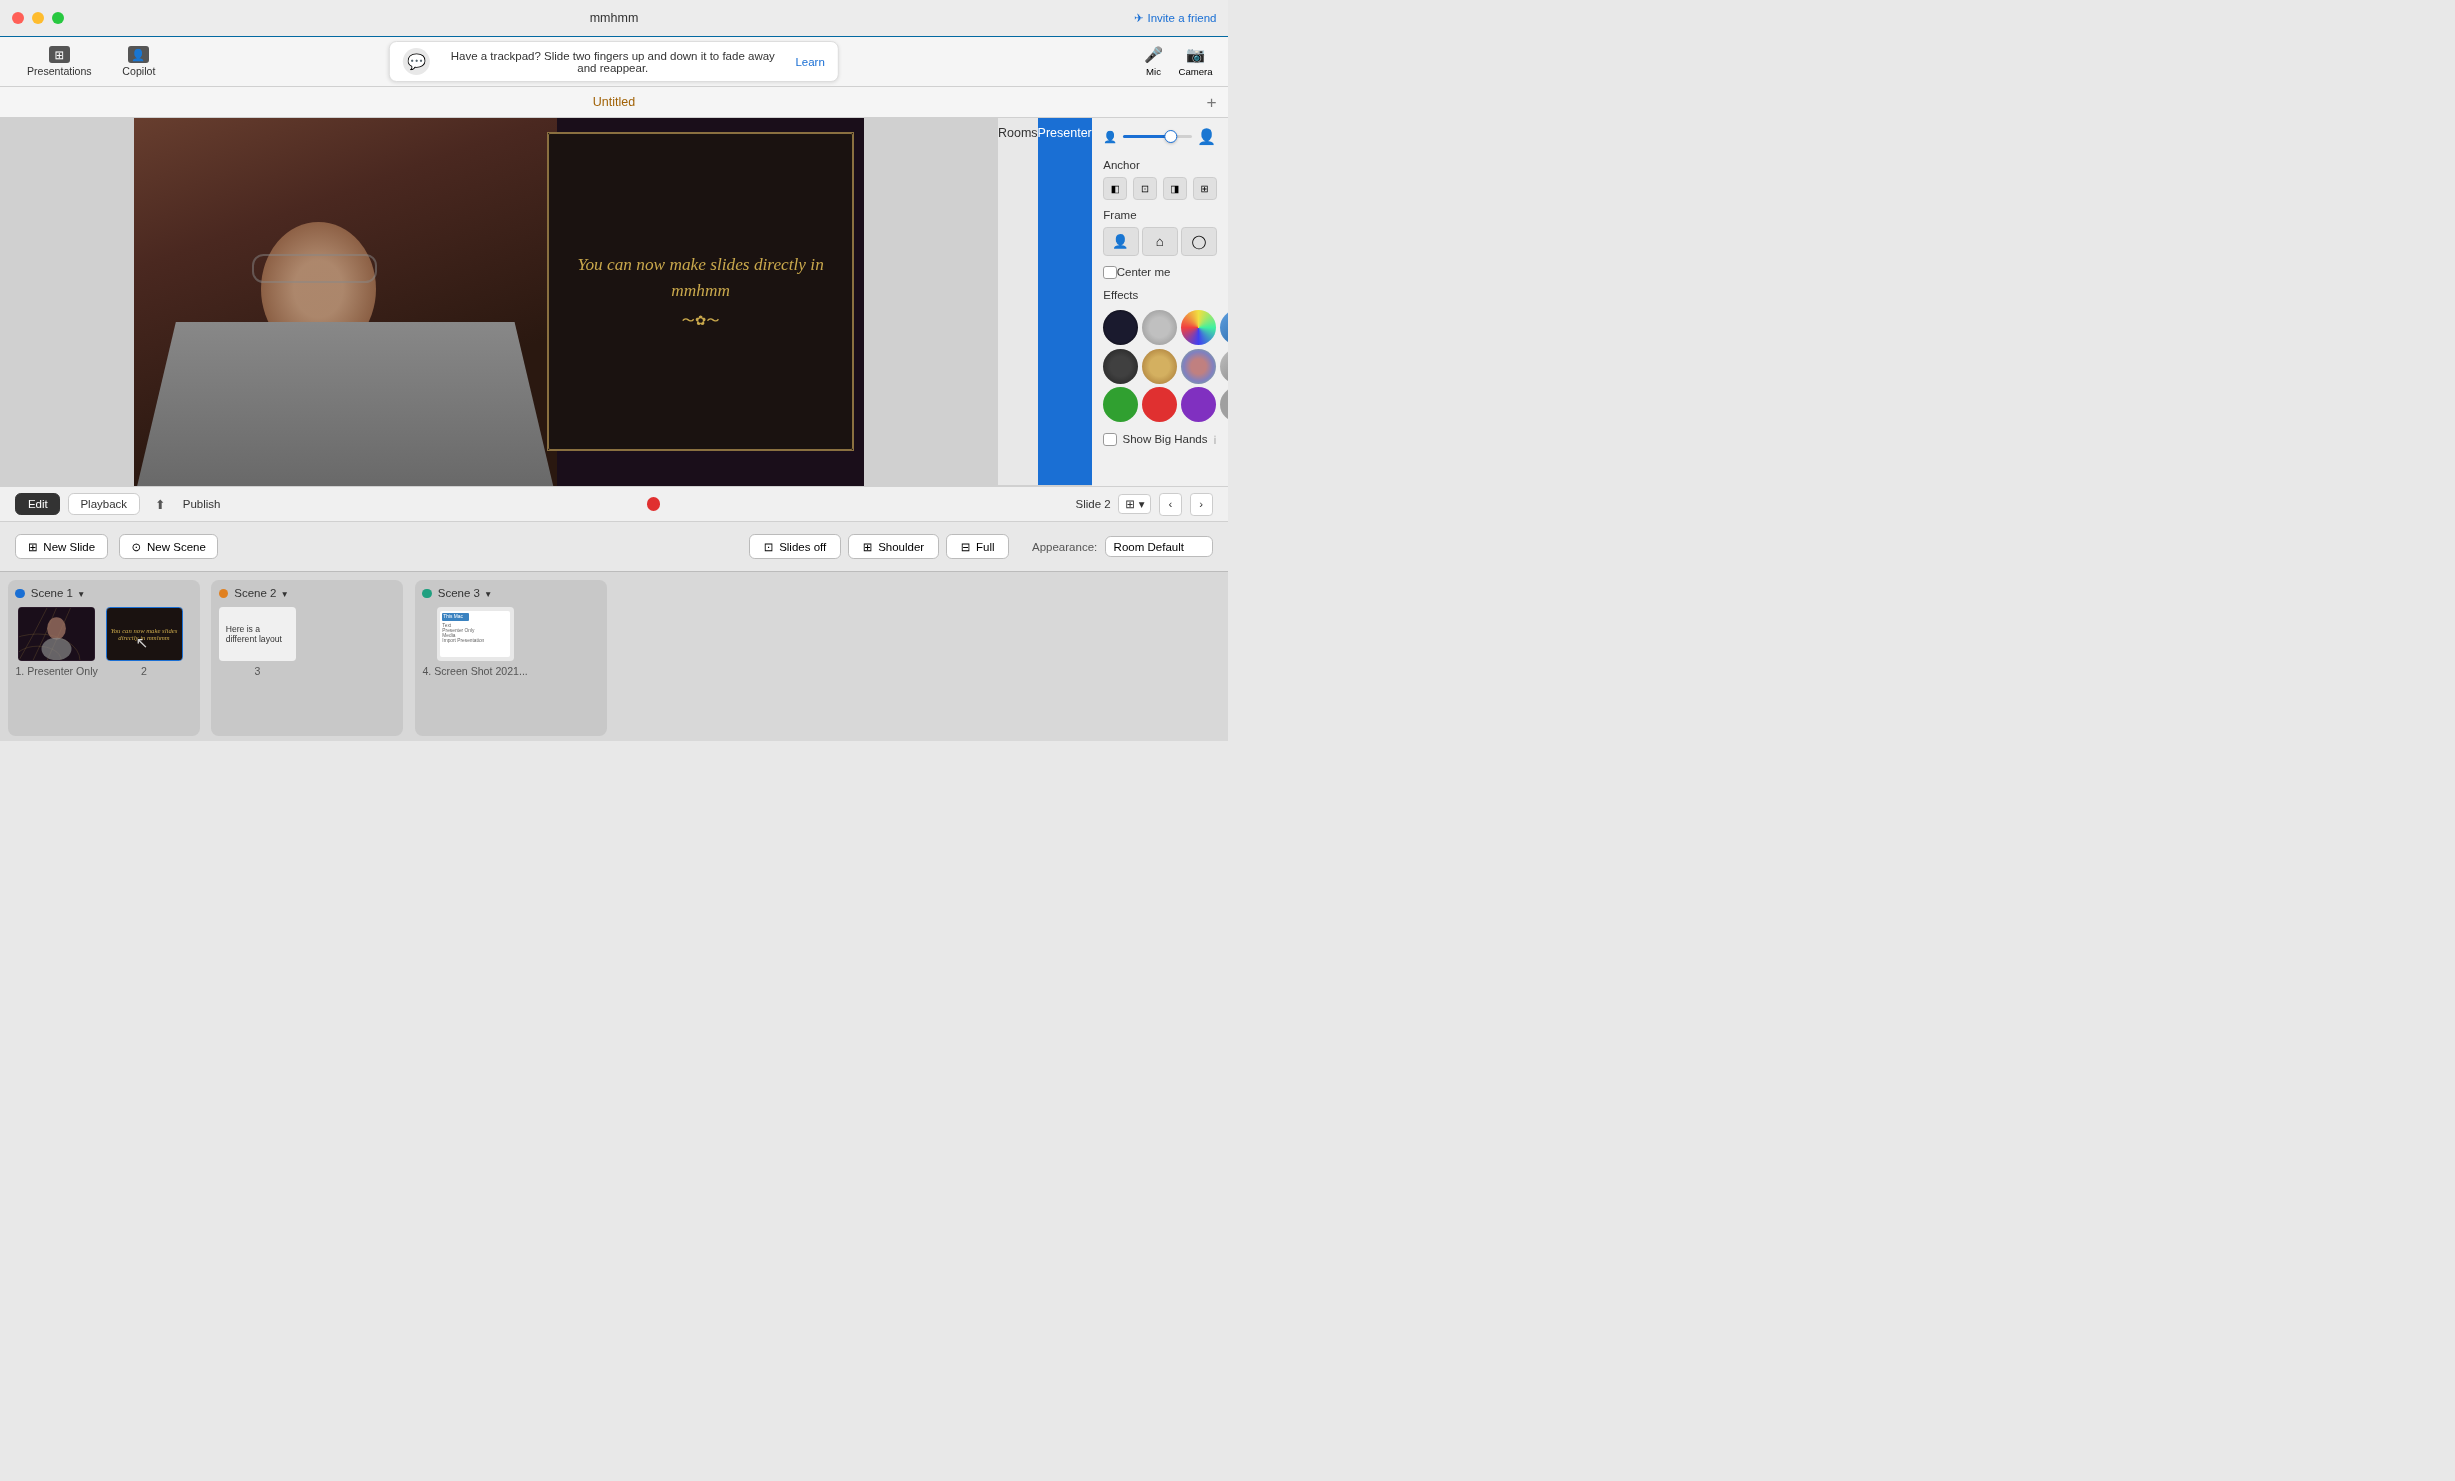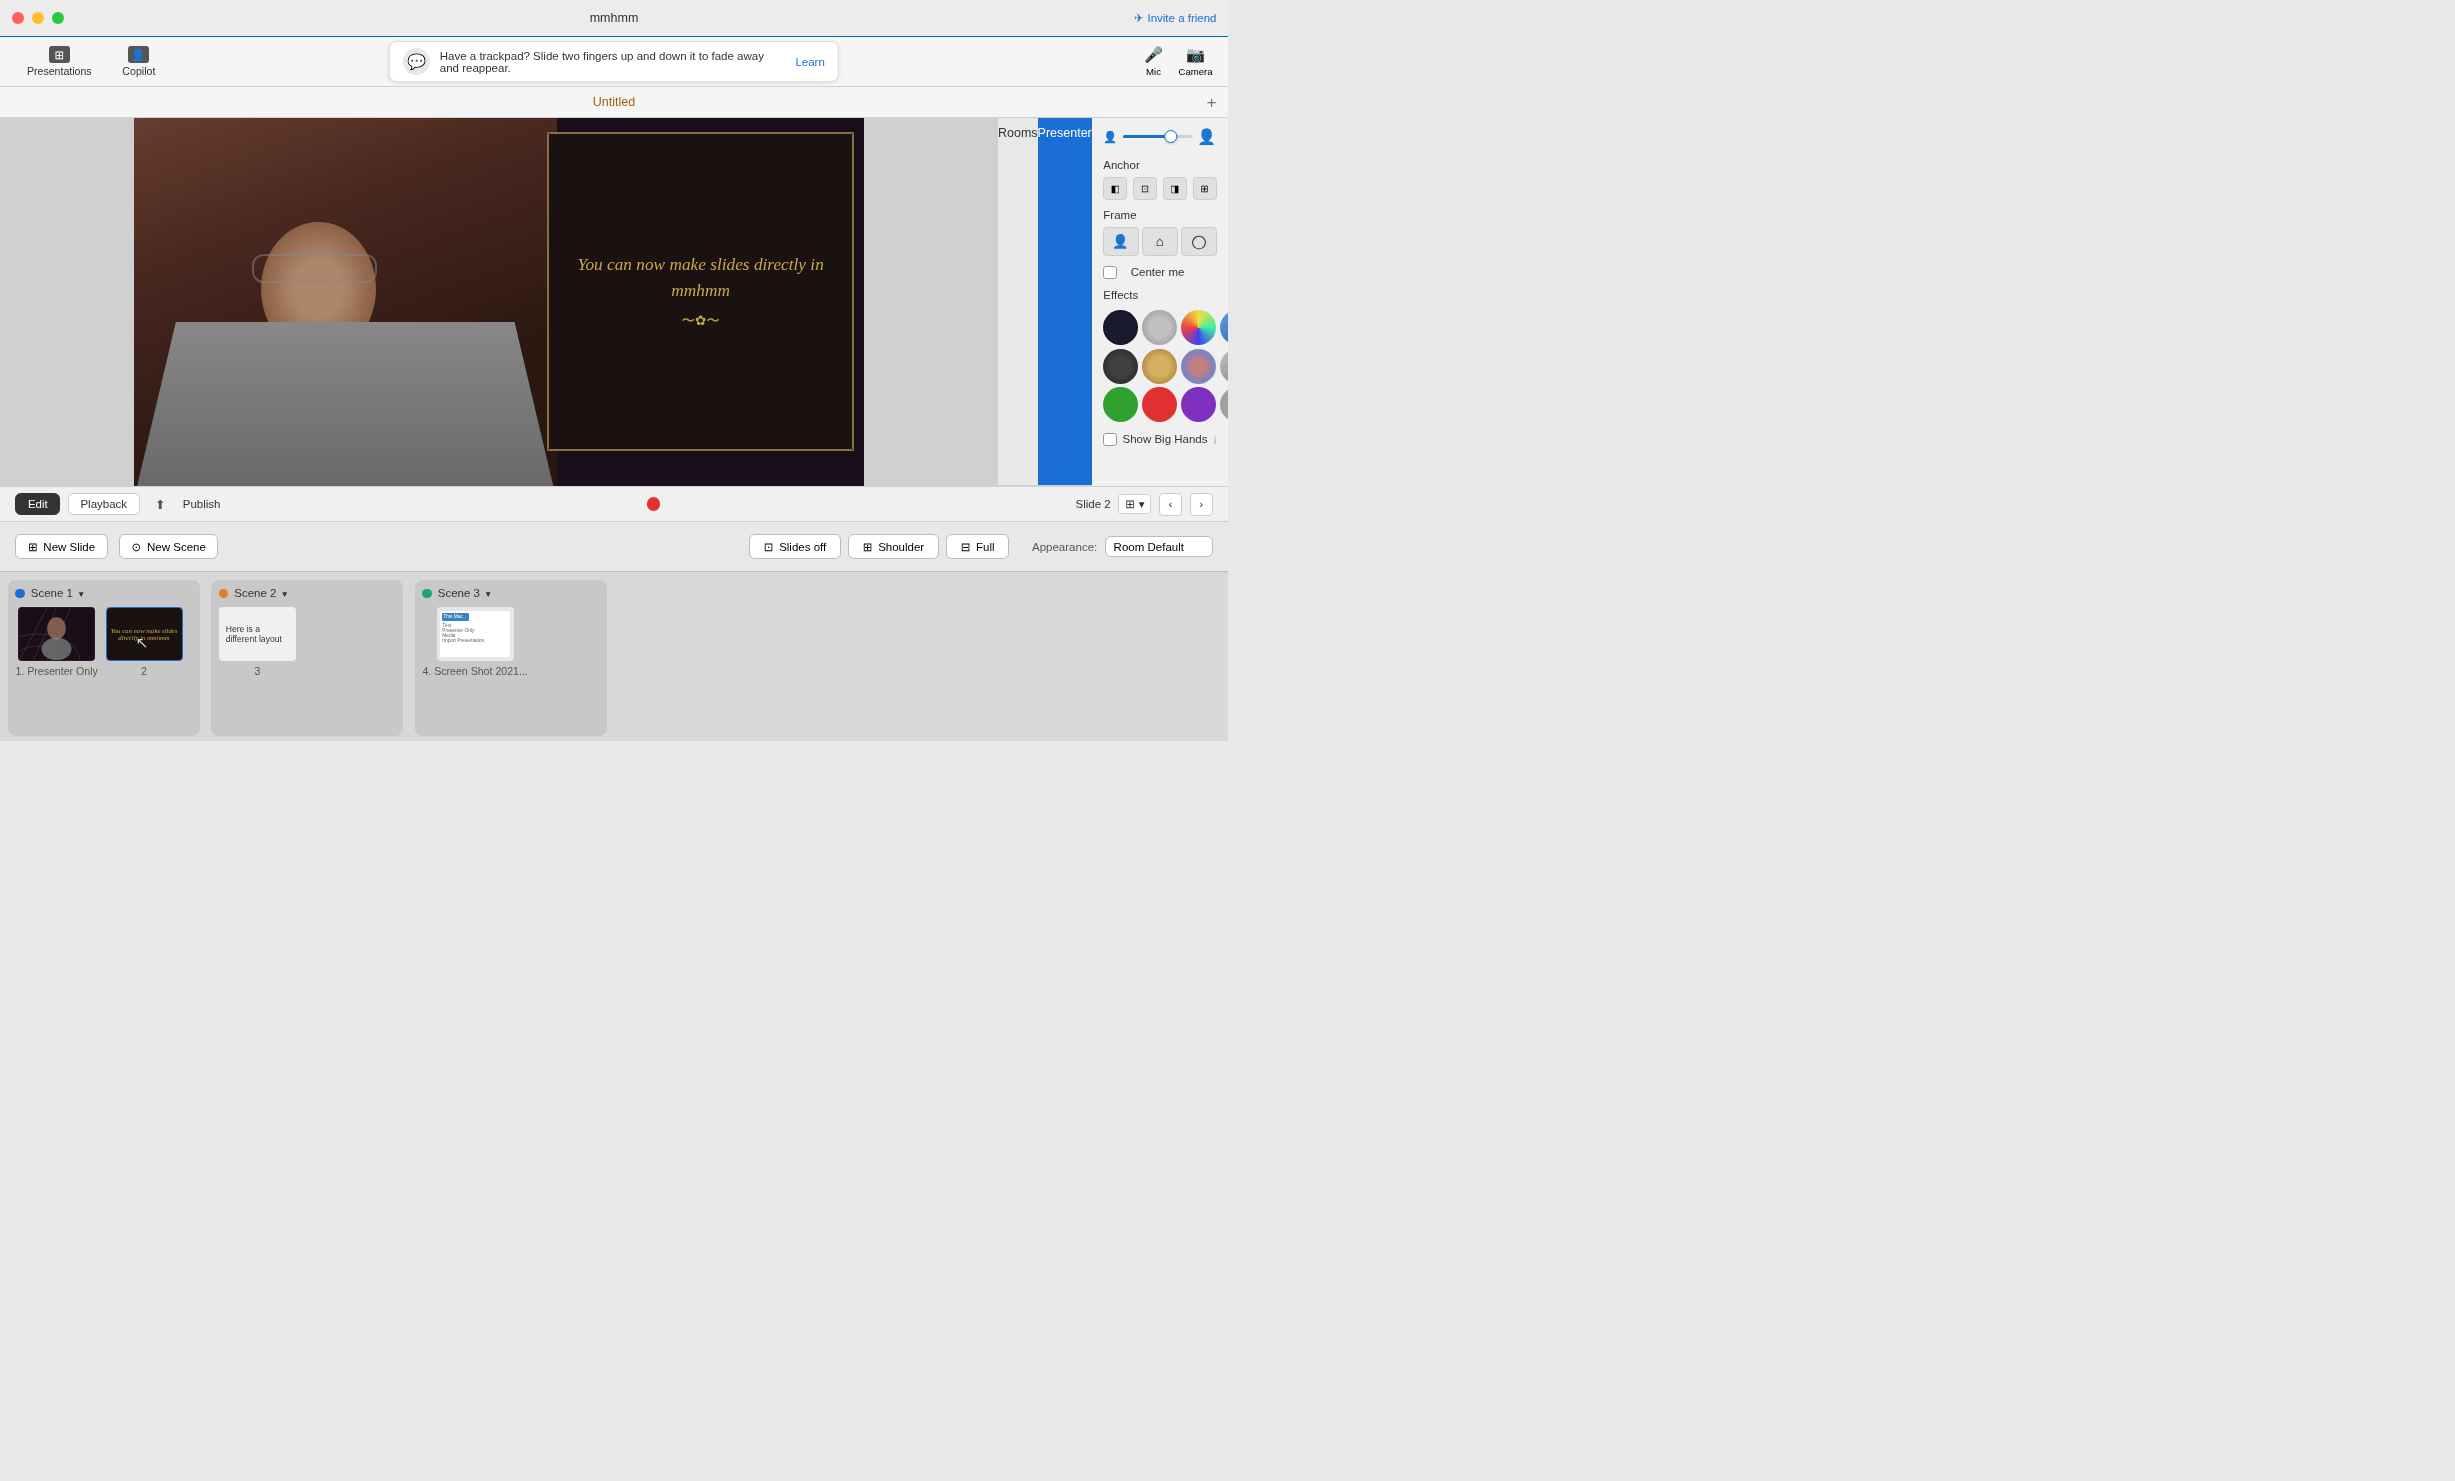--- a/index.html
+++ b/index.html
@@ -301,21 +301,21 @@
       border: 1px solid #ccc;
       cursor: pointer;
       display: flex;
       align-items: center;
       justify-content: center;
       font-size: 13.4px;
     }
     .center-me-row {
       display: flex;
       align-items: center;
-      gap: 14px;
+      gap: 0;
       margin-bottom: 9.6px;
     }
     .checkbox {
       width: 13.4px;
       height: 13.4px;
       border: 1px solid #999;
       border-radius: 2.9px;
       background: white;
     }
     .effects-section { margin-bottom: 9.6px; }
@@ -540,21 +540,21 @@
     <div style="width:21px;height:17.3px;background:#555;border-radius:2.9px;display:flex;align-items:center;justify-content:center;font-size:11.5px;color:white;">⊞</div>
     <span>Presentations</span>
   </div>
   <div class="toolbar-btn">
     <div style="width:21px;height:17.3px;background:#555;border-radius:2.9px;display:flex;align-items:center;justify-content:center;font-size:11.5px;color:white;">👤</div>
     <span>Copilot</span>
   </div>
 
   <div class="banner">
     <div class="banner-icon">💬</div>
-    <span style="max-width:346px;font-size:11.5px;">Have a trackpad? Slide two fingers up and down it to fade away and reappear.</span>
+    <span style="max-width:346px;font-size:11.5px;text-align:center;">Have a trackpad? Slide two fingers up and down it to fade away and reappear.</span>
     <span class="banner-learn">Learn</span>
   </div>
 
   <div class="toolbar-right">
     <div style="display:flex;flex-direction:column;align-items:center;gap:1.9px;cursor:pointer;">
       <span style="font-size:15.4px;">🎤</span>
       <span style="font-size:9.6px;">Mic</span>
     </div>
     <div style="display:flex;flex-direction:column;align-items:center;gap:1.9px;cursor:pointer;">
       <span style="font-size:15.4px;">📷</span>

